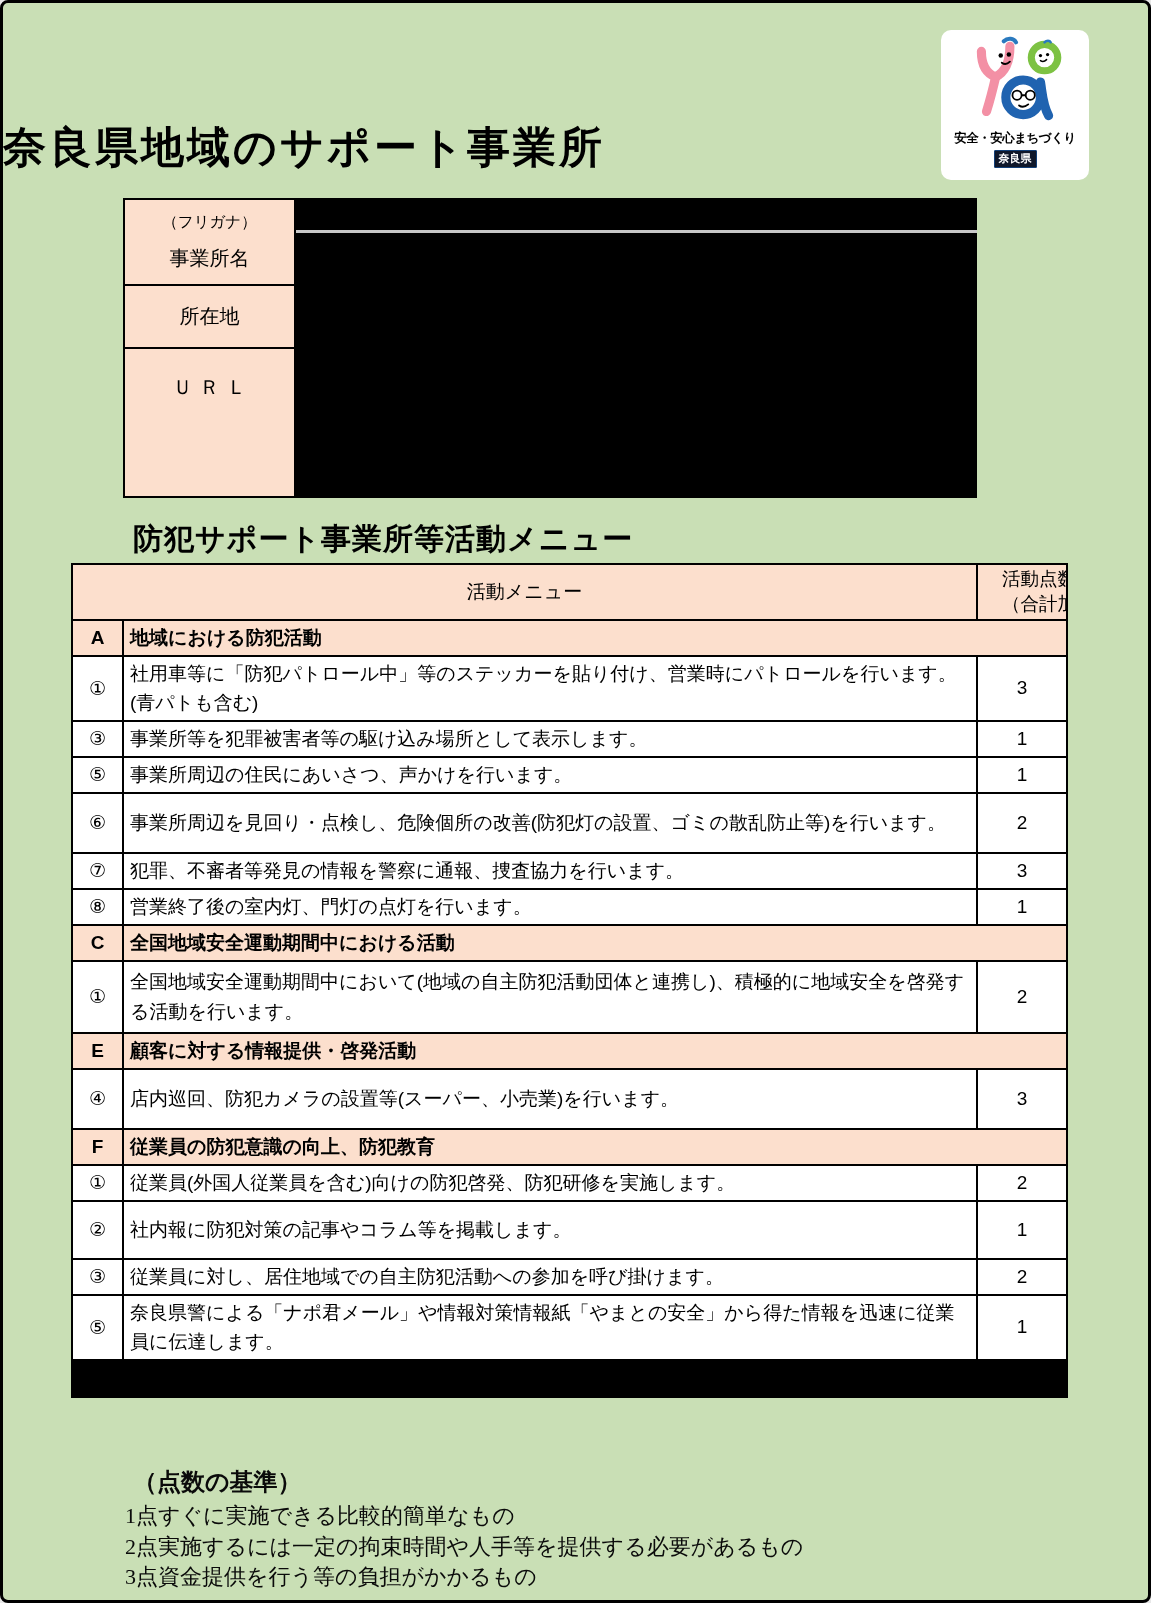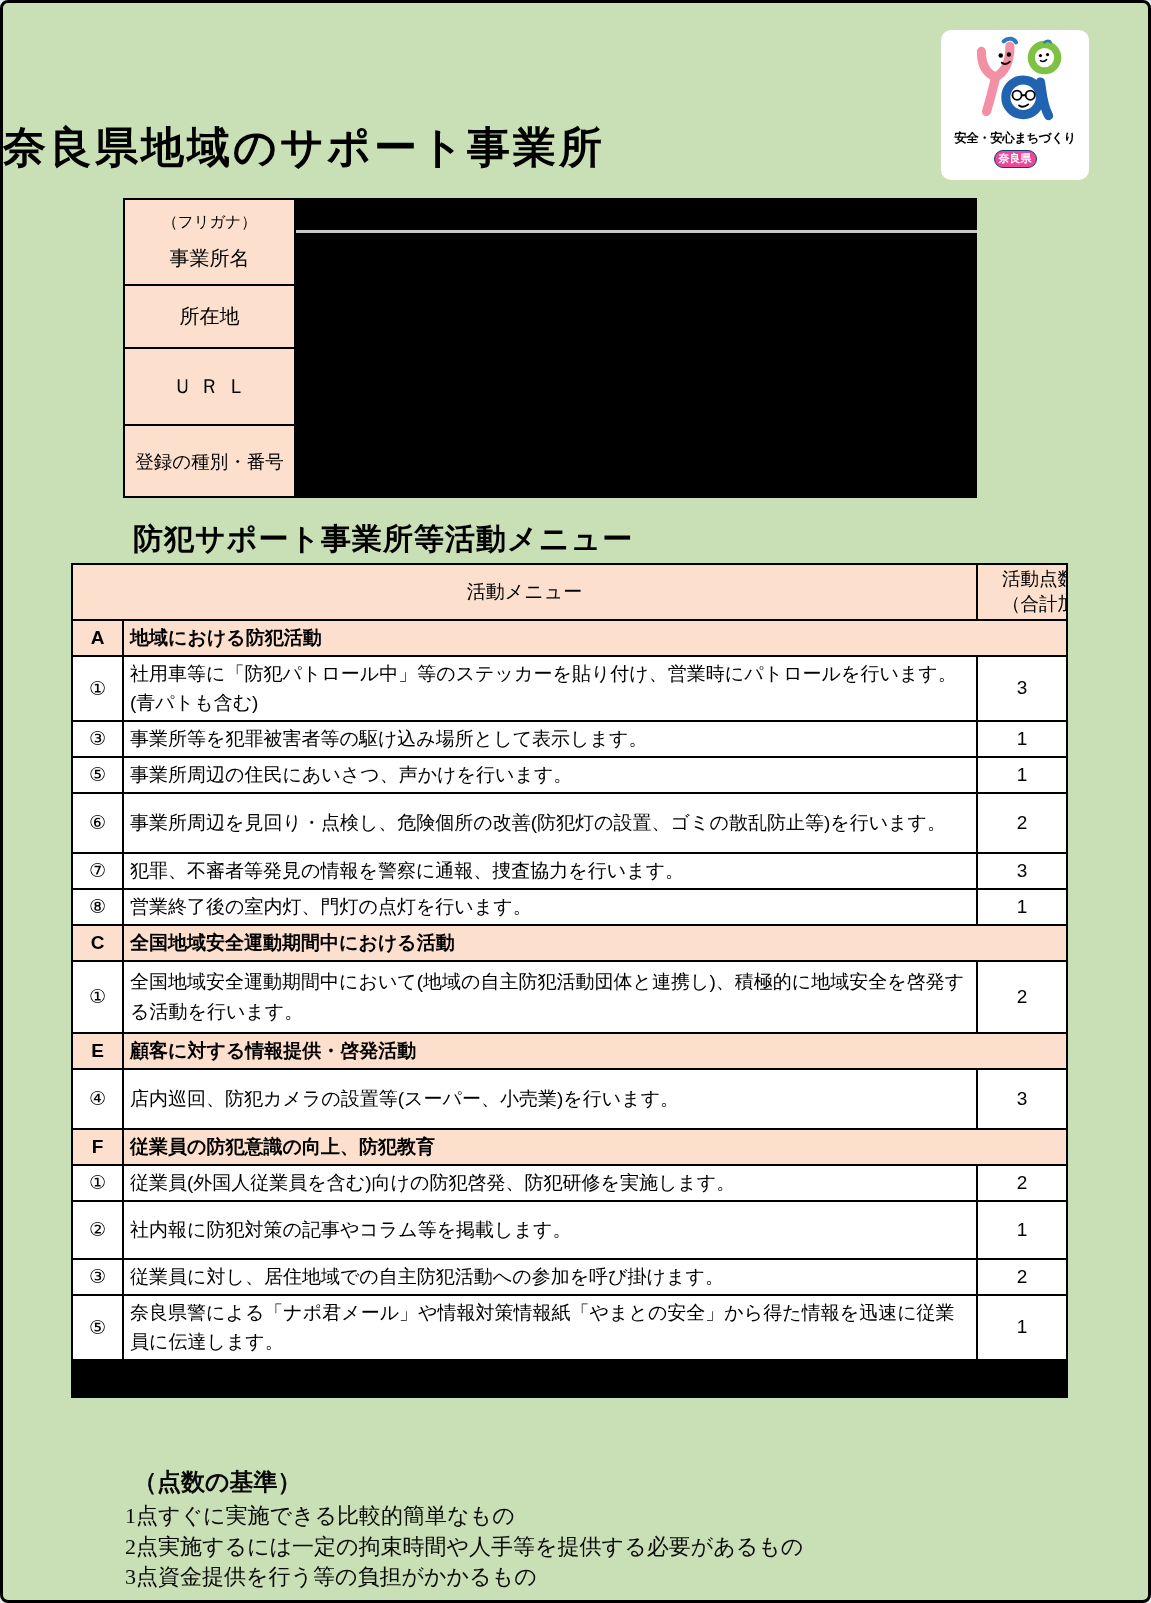--- a/index.html
+++ b/index.html
@@ -16,22 +16,22 @@
   }
   
   .logo{
     position:absolute;left:938px;top:27px;width:148px;height:150px;
     background:#fff;border-radius:10px;display:flex;flex-direction:column;
     align-items:center;padding-top:5px;box-sizing:border-box;
   }
   .logo svg{width:112px;height:94px;display:block;}
   .logo-caption{font-size:12.5px;font-weight:bold;margin-top:1px;white-space:nowrap;letter-spacing:-0.5px;}
   .logo-badge{
-    margin-top:3px;background:#ec4899;color:#fff;font-size:11px;font-weight:bold;
-    padding:1px 4px 2px;border-radius:9px;border:1px solid #123f77;line-height:1.2;
+    margin-top:3px;background:#0f172a;color:#fff;font-size:11px;font-weight:bold;
+    padding:1px 4px 2px;border-radius:1px;border:1px solid #123f77;line-height:1.2;
   }
   
   .form{position:absolute;left:120px;top:195px;width:854px;height:300px;display:flex;border-radius:8px;}
   .form-labels{
     width:173px;box-sizing:border-box;display:flex;flex-direction:column;
     border:2px solid #000;background:#fcdfcd;
   }
   .form-cell{
     box-sizing:border-box;border-bottom:2px solid #000;display:flex;flex-direction:column;
     align-items:center;justify-content:center;font-size:20px;text-align:center;
@@ -113,23 +113,20 @@
       <div class="form-cell fc-1">
         <div class="furigana">（フリガナ）</div>
         <div>事業所名</div>
       </div>
       <div class="form-cell fc-2">
         <div>所在地</div>
       </div>
       <div class="form-cell fc-3">
         <div class="url-label">ＵＲＬ</div>
       </div>
-      <div class="form-cell fc-4">
-        <div>登録の種別・番号</div>
-      </div>
     </div>
     <div class="form-values">
       <div class="redaction-divider"></div>
     </div>
   </div>
 
   <div class="section-title">防犯サポート事業所等活動メニュー</div>
 
   <table class="menu">
     <colgroup>

